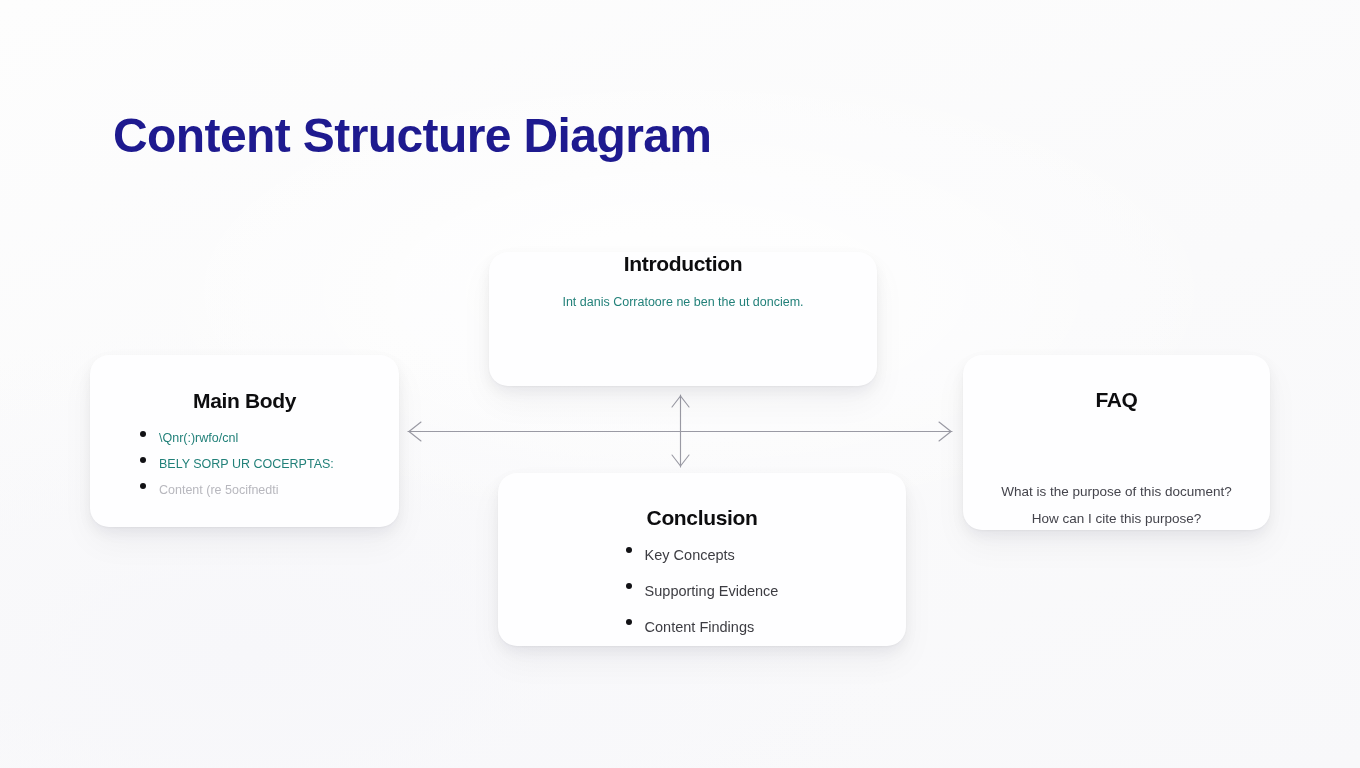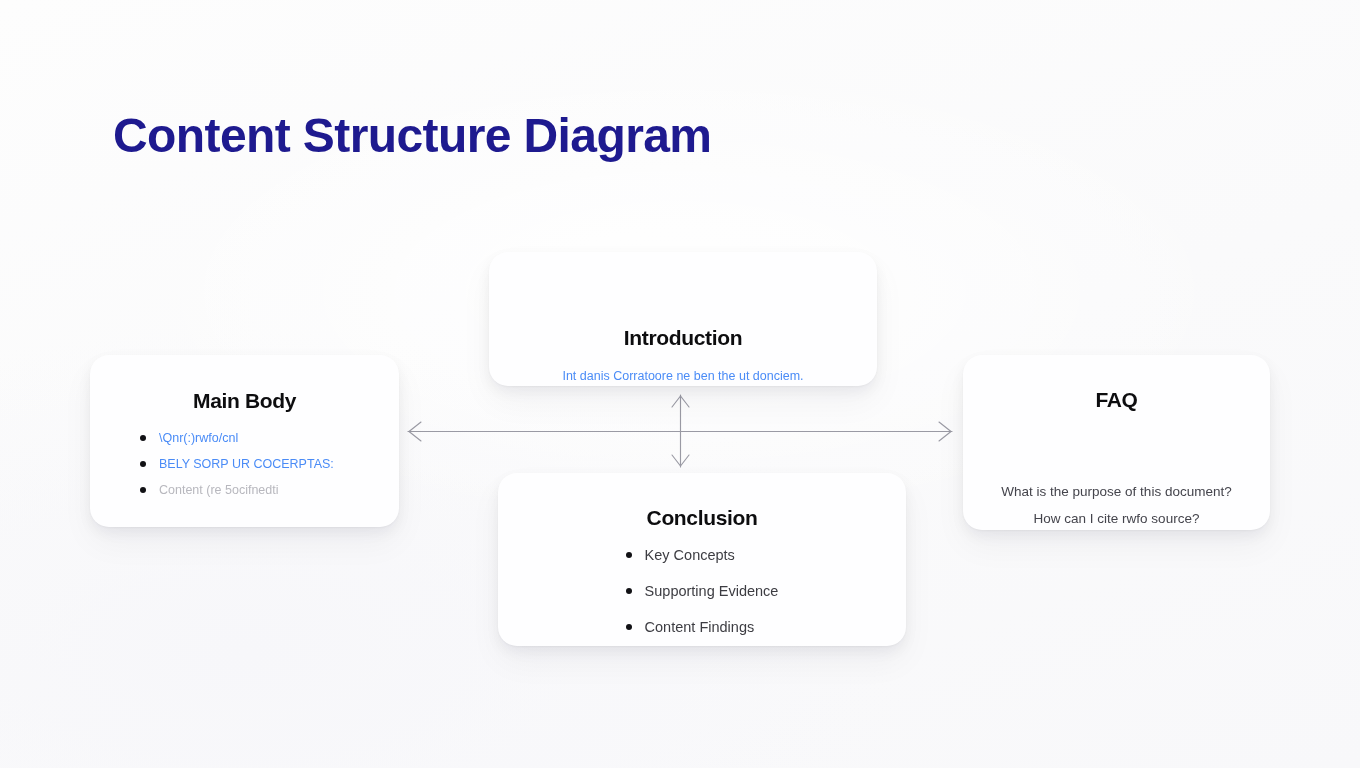--- a/index.html
+++ b/index.html
@@ -41,59 +41,59 @@
     position:absolute;
     background:#fefeff;
     border-radius:19px;
     box-shadow:
       0 1px 2px rgba(24,24,40,0.035),
       0 6px 14px rgba(24,24,40,0.055),
       0 16px 34px rgba(24,24,40,0.045);
     display:flex;
     flex-direction:column;
     align-items:center;
-    justify-content:flex-end;
+    justify-content:flex-start;
   }
 
   .card-title {
     font-size:21px;
     font-weight:700;
     color:#0d0d0f;
     letter-spacing:-0.35px;
     text-align:center;
   }
 
   .card-sub {
     font-size:12.5px;
     color:#7e7e88;
     text-align:center;
     line-height:1.55;
   }
 
   
   .smudge {
-    color:#3b82f6;
+    color:#0f766e;
     filter:blur(0.45px);
     opacity:0.92;
   }
   .smudge-faint {
     color:#a6a6ae;
     filter:blur(0.7px);
     opacity:0.8;
   }
 
   .bullets {
     list-style:none;
     display:flex;
     flex-direction:column;
     gap:11px;
   }
   .bullets li {
     display:flex;
-    align-items:center;
+    align-items:flex-start;
     gap:13px;
     font-size:14.5px;
     color:#3c3c42;
     white-space:nowrap;
   }
   .bullets .dot {
     width:6px; height:6px;
     border-radius:50%;
     background:#111115;
     flex:0 0 6px;
@@ -184,21 +184,21 @@
       <span class="dot"></span>
       <span class="smudge-faint">Content (re 5ocifnedti</span>
     </li>
   </ul>
 </div>
 
 <div class="card" id="card-faq">
   <div class="card-title">FAQ</div>
   <div style="text-align:center;">
     <div class="card-sub" style="font-size:13.5px;color:#44444c;">What is the purpose of this document?</div>
-    <div class="card-sub" style="font-size:13.5px;color:#44444c;margin-top:6px;">How can I cite rwfo source?</div>
+    <div class="card-sub" style="font-size:13.5px;color:#44444c;margin-top:6px;">How can I cite this purpose?</div>
   </div>
 </div>
 
 <div class="card" id="card-conclusion">
   <div class="card-title">Conclusion</div>
   <ul class="bullets">
     <li>
       <span class="dot"></span>
       <span>Key Concepts</span>
     </li>

